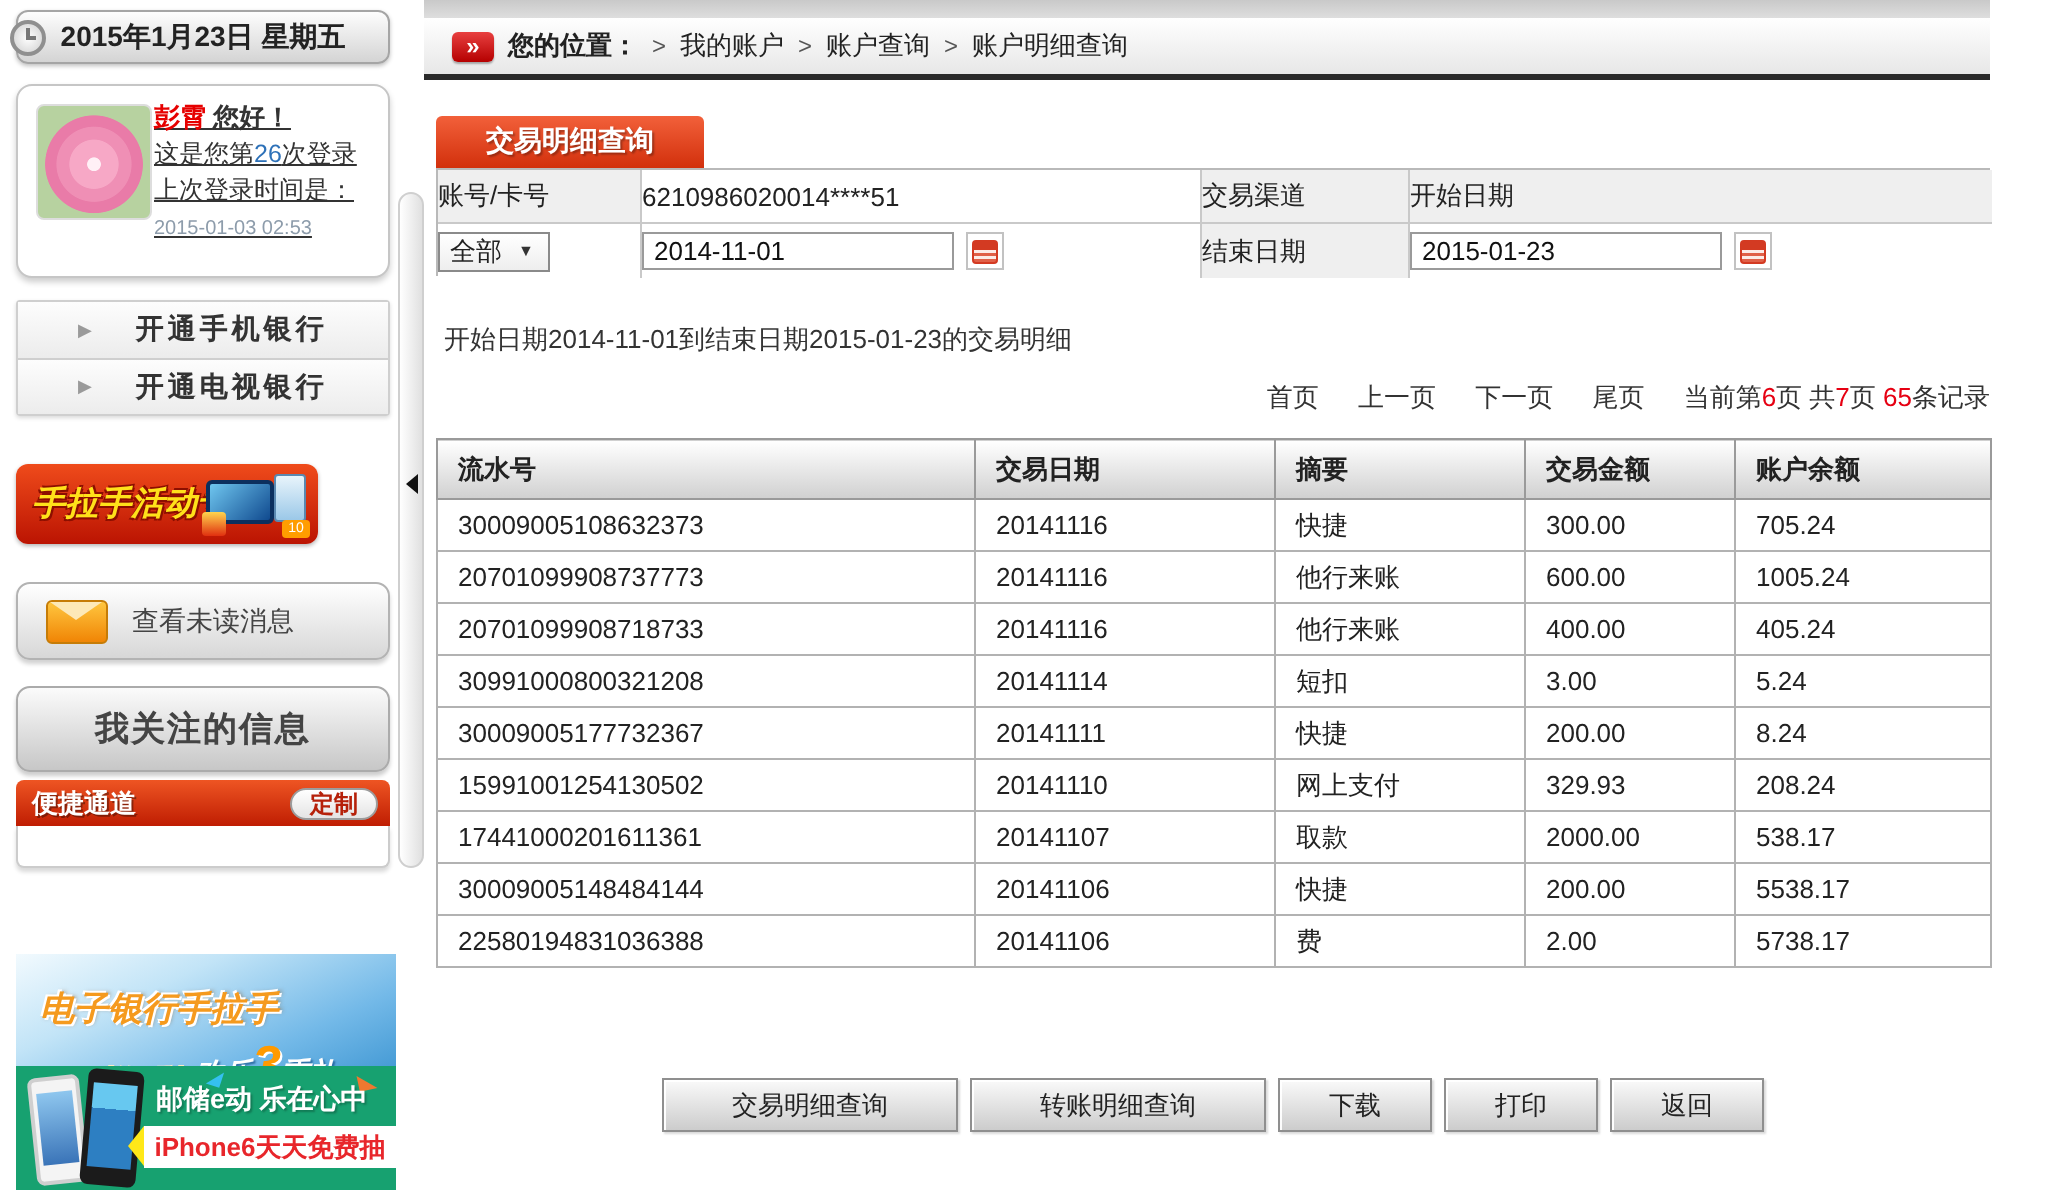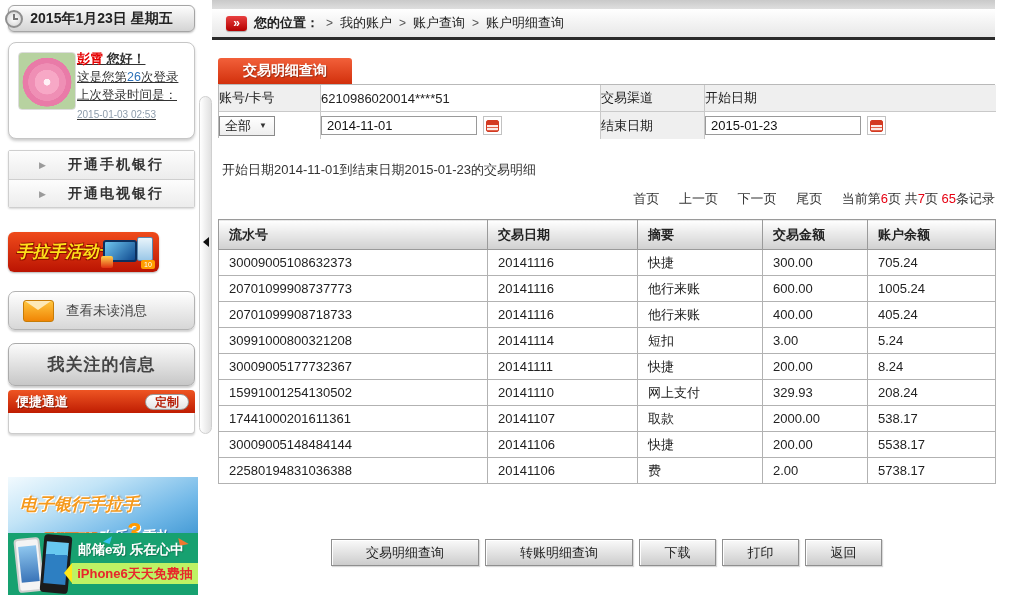--- a/index.html
+++ b/index.html
@@ -100,21 +100,21 @@
   .phone1 { position:absolute; left:8px; top:5px; width:26px; height:54px; background:#f4f4f4;
     border:2px solid #cfcfcf; border-radius:4px; transform:rotate(-6deg); }
   .phone1:before { content:""; position:absolute; left:2px; top:6px; right:2px; bottom:8px;
     background:linear-gradient(#8ec6ee,#3a74b8); }
   .phone2 { position:absolute; left:34px; top:2px; width:28px; height:58px; background:#1b1b1b;
     border-radius:4px; transform:rotate(5deg); }
   .phone2:before { content:""; position:absolute; left:3px; top:7px; right:3px; bottom:9px;
     background:linear-gradient(#67c8f0 0 30%,#2d7fc2 30% 100%); }
   .gb-l1 { position:absolute; left:70px; top:8px; font-size:13.5px; font-weight:bold; color:#fff;
     white-space:nowrap; text-shadow:1px 1px 1px rgba(0,0,0,.25); }
-  .gb-strip { position:absolute; left:64px; top:30px; width:126px; height:21px; background:#bef264;
+  .gb-strip { position:absolute; left:64px; top:30px; width:126px; height:21px; background:#ffffff;
     display:flex; align-items:center; justify-content:center; }
   .gb-strip:before { content:""; position:absolute; left:-8px; top:0; border-top:10.5px solid transparent;
     border-bottom:10.5px solid transparent; border-right:8px solid #ffe818; }
   .gb-l2 { font-size:13px; font-weight:bold; color:#e8262b; white-space:nowrap; }
   .tri-b { position:absolute; left:96px; top:2px; width:0; height:0;
     border-left:7px solid transparent; border-bottom:8px solid #35c0f0; transform:rotate(18deg); }
   .tri-o { position:absolute; right:10px; top:4px; width:0; height:0;
     border-right:9px solid transparent; border-bottom:8px solid #f07830; transform:rotate(-12deg); }
 
   .splitter { position:absolute; left:199px; top:96px; width:13px; height:338px;

